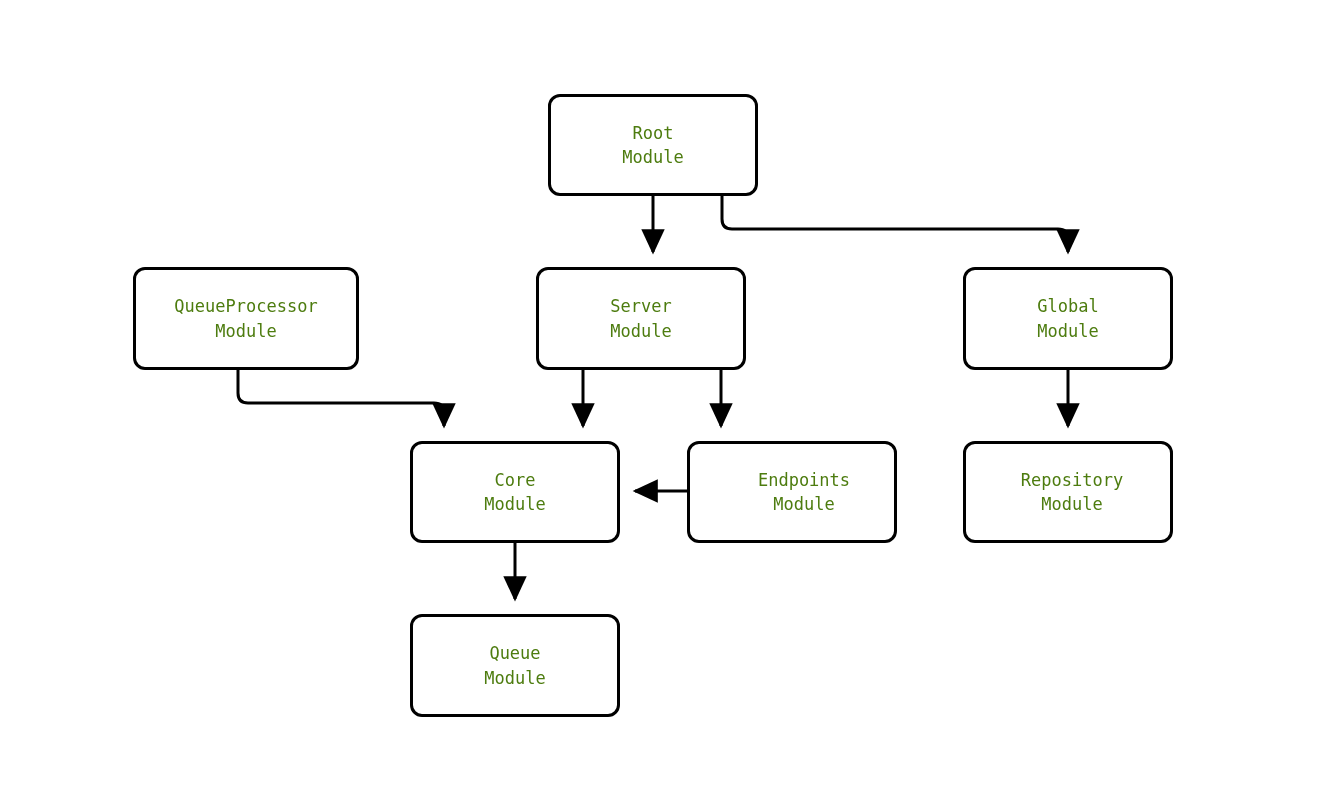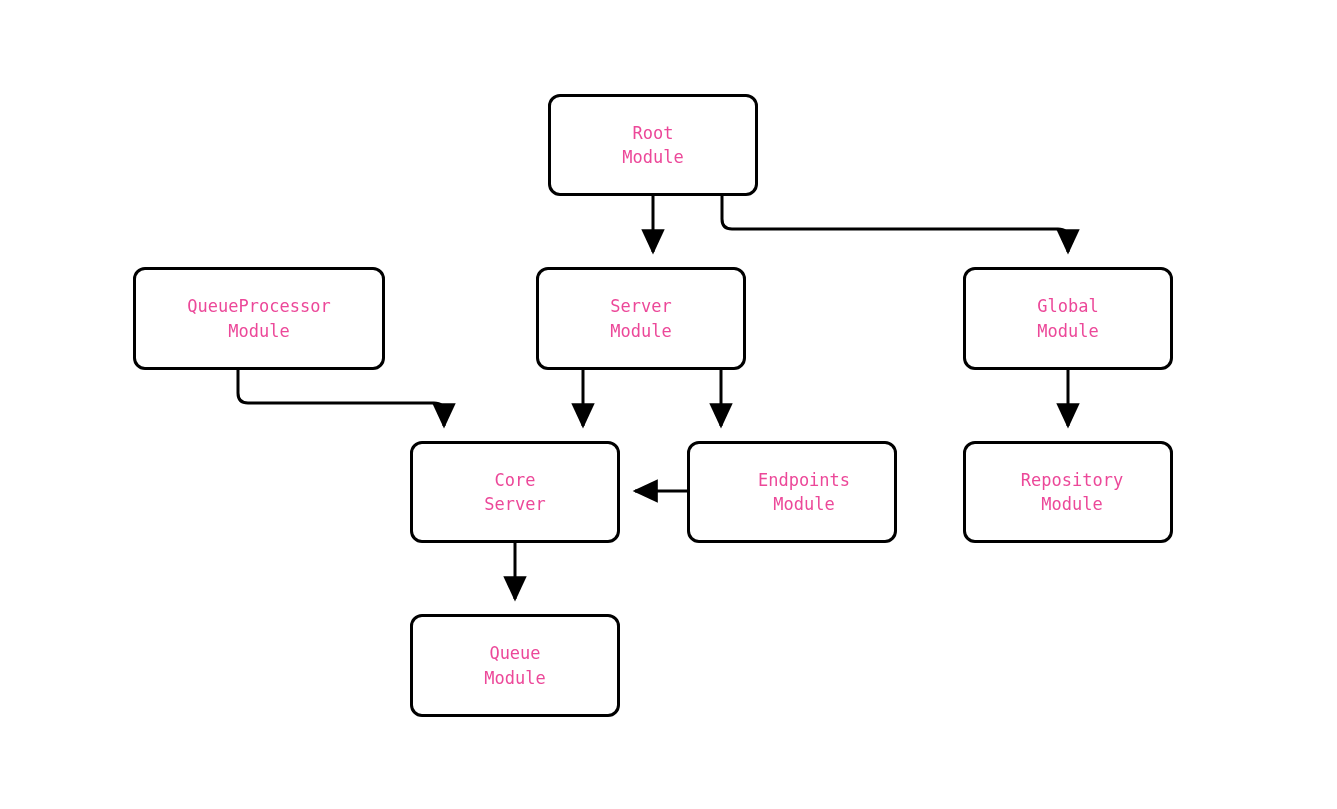--- a/index.html
+++ b/index.html
@@ -33,21 +33,21 @@
     display: flex;
     align-items: center;
     justify-content: center;
     text-align: center;
     z-index: 2;
   }
   .node-label {
     font-family: "DejaVu Sans Mono", "Liberation Mono", monospace;
     font-size: 17px;
     line-height: 1.42;
-    color: #ec4899;
+    color: #4d7c0f;
     white-space: pre-line;
     letter-spacing: 0px;
   }
 </style>
 </head>
 <body>
 
 <div id="canvas" style="background: rgb(255, 255, 255);">
 
   <svg id="edges" viewBox="0 0 1337 809" xmlns="http://www.w3.org/2000/svg">
@@ -66,38 +66,38 @@
         <path d="M 687 491 L 635 491" marker-end="url(#arrowhead)"></path>
         <path d="M 515 543 L 515 599" marker-end="url(#arrowhead)"></path>
       </g>
   </svg>
 
   <div class="node" style="left: 548px; top: 94px; width: 210px; height: 102px; border-radius: 12px; border-width: 3px; border-color: rgb(0, 0, 0); background: rgb(255, 255, 255);">
     <span class="node-label">Root
 Module</span>
   </div>
 
-  <div class="node" style="left: 133px; top: 267px; width: 252px; height: 103px; border-radius: 12px; border-width: 3px; border-color: rgb(0, 0, 0); background: rgb(255, 255, 255);">
+  <div class="node" style="left: 133px; top: 267px; width: 226px; height: 103px; border-radius: 12px; border-width: 3px; border-color: rgb(0, 0, 0); background: rgb(255, 255, 255);">
     <span class="node-label">QueueProcessor
 Module</span>
   </div>
 
   <div class="node" style="left: 536px; top: 267px; width: 210px; height: 103px; border-radius: 12px; border-width: 3px; border-color: rgb(0, 0, 0); background: rgb(255, 255, 255);">
     <span class="node-label">Server
 Module</span>
   </div>
 
   <div class="node" style="left: 963px; top: 267px; width: 210px; height: 103px; border-radius: 12px; border-width: 3px; border-color: rgb(0, 0, 0); background: rgb(255, 255, 255);">
     <span class="node-label">Global
 Module</span>
   </div>
 
   <div class="node" style="left: 410px; top: 441px; width: 210px; height: 102px; border-radius: 12px; border-width: 3px; border-color: rgb(0, 0, 0); background: rgb(255, 255, 255);">
     <span class="node-label">Core
-Server</span>
+Module</span>
   </div>
 
   <div class="node" style="left: 687px; top: 441px; width: 210px; height: 102px; border-radius: 12px; border-width: 3px; border-color: rgb(0, 0, 0); background: rgb(255, 255, 255); padding-left: 24px;">
     <span class="node-label">Endpoints
 Module</span>
   </div>
 
   <div class="node" style="left: 963px; top: 441px; width: 210px; height: 102px; border-radius: 12px; border-width: 3px; border-color: rgb(0, 0, 0); background: rgb(255, 255, 255); padding-left: 8px;">
     <span class="node-label">Repository
 Module</span>

